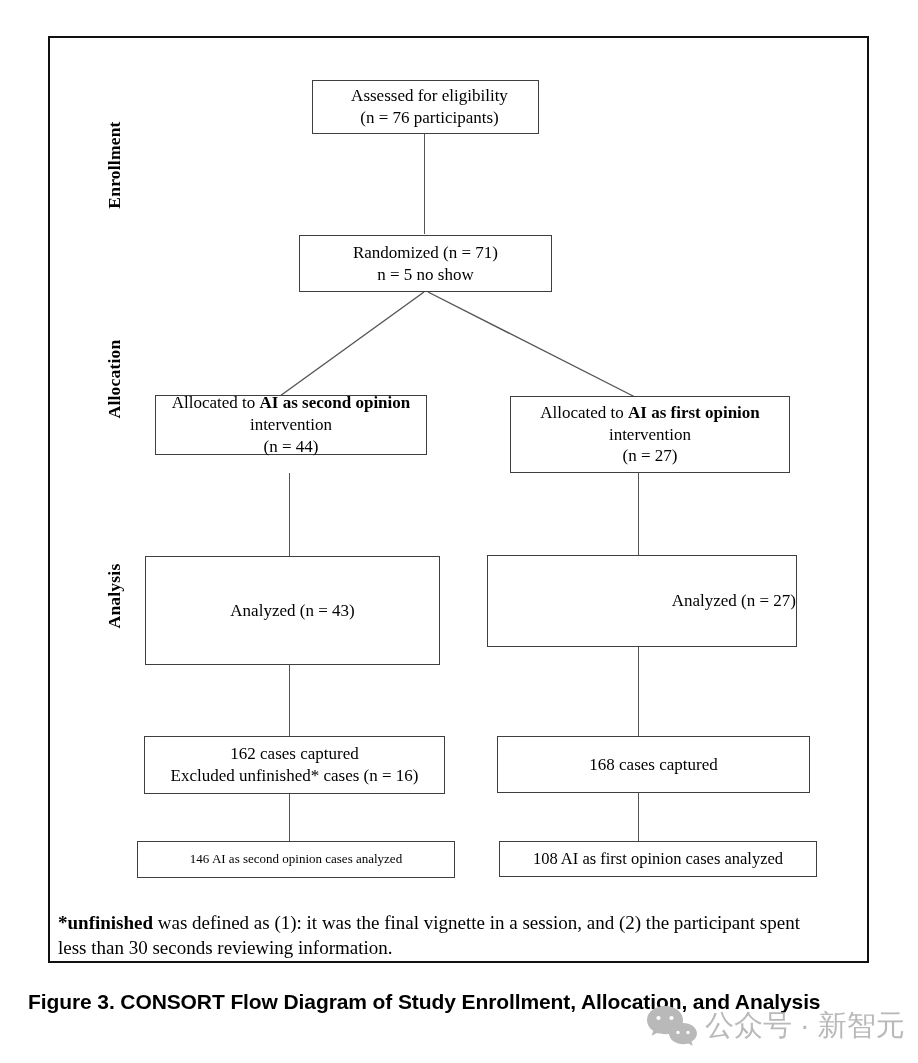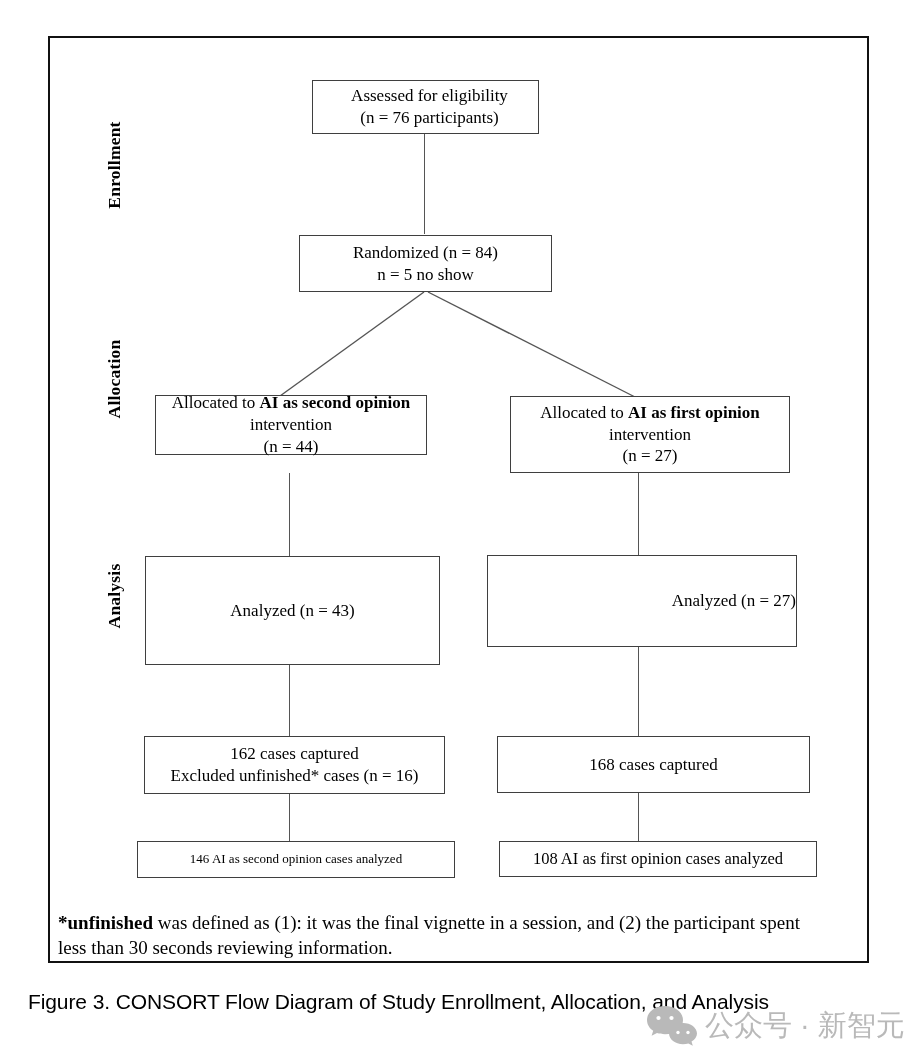--- a/index.html
+++ b/index.html
@@ -26,21 +26,21 @@
   .vline { position:absolute; width:1.4px; background:#555555; }
   #diagonals { position:absolute; left:0; top:0; pointer-events:none; }
   #analysis-detail { max-width:264px; margin-top:13px; }
   #footnote {
     position:absolute; left:58px; top:910px; width:780px;
     font-size:19px; line-height:1.32; text-align:left;
   }
   #figure-caption {
     position:absolute; left:28px; top:990px;
     font-family:"Liberation Sans","DejaVu Sans",sans-serif;
-    font-weight:normal; font-size:21px; letter-spacing:-0.1px; white-space:nowrap;
+    font-weight:bold; font-size:21px; letter-spacing:-0.1px; white-space:nowrap;
   }
   #watermark {
     position:absolute; left:645px; top:1004px; display:flex; align-items:center;
     gap:8px; color:#b9b9b9;
     font-family:"Liberation Sans","DejaVu Sans",sans-serif;
     font-size:29px; white-space:nowrap;
   }
 </style>
 </head>
 <body>
@@ -65,21 +65,21 @@
       <line x1="374" y1="254" x2="230" y2="358" stroke="#555555" stroke-width="1.4"></line>
       <line x1="378" y1="254" x2="585" y2="359" stroke="#555555" stroke-width="1.4"></line>
     </svg>
 
     <div class="box" style="left:262px; top:42px; width:227px; height:54px;padding-left:8px;">
       <div class="ln">Assessed for eligibility</div>
       <div class="ln">(n = 76 participants)</div>
     </div>
 
     <div class="box" style="left:249px; top:197px; width:253px; height:57px;">
-      <div class="ln">Randomized (n = 84)</div>
+      <div class="ln">Randomized (n = 71)</div>
       <div class="ln">n = 5 no show</div>
     </div>
 
     <div class="box" style="left:105px; top:357px; width:272px; height:60px;">
       <div class="ln"><span>Allocated to </span><b>AI as second opinion</b></div>
       <div class="ln">intervention</div>
       <div class="ln">(n = 44)</div>
     </div>
 
     <div class="box" style="left:460px; top:358px; width:280px; height:77px;">

